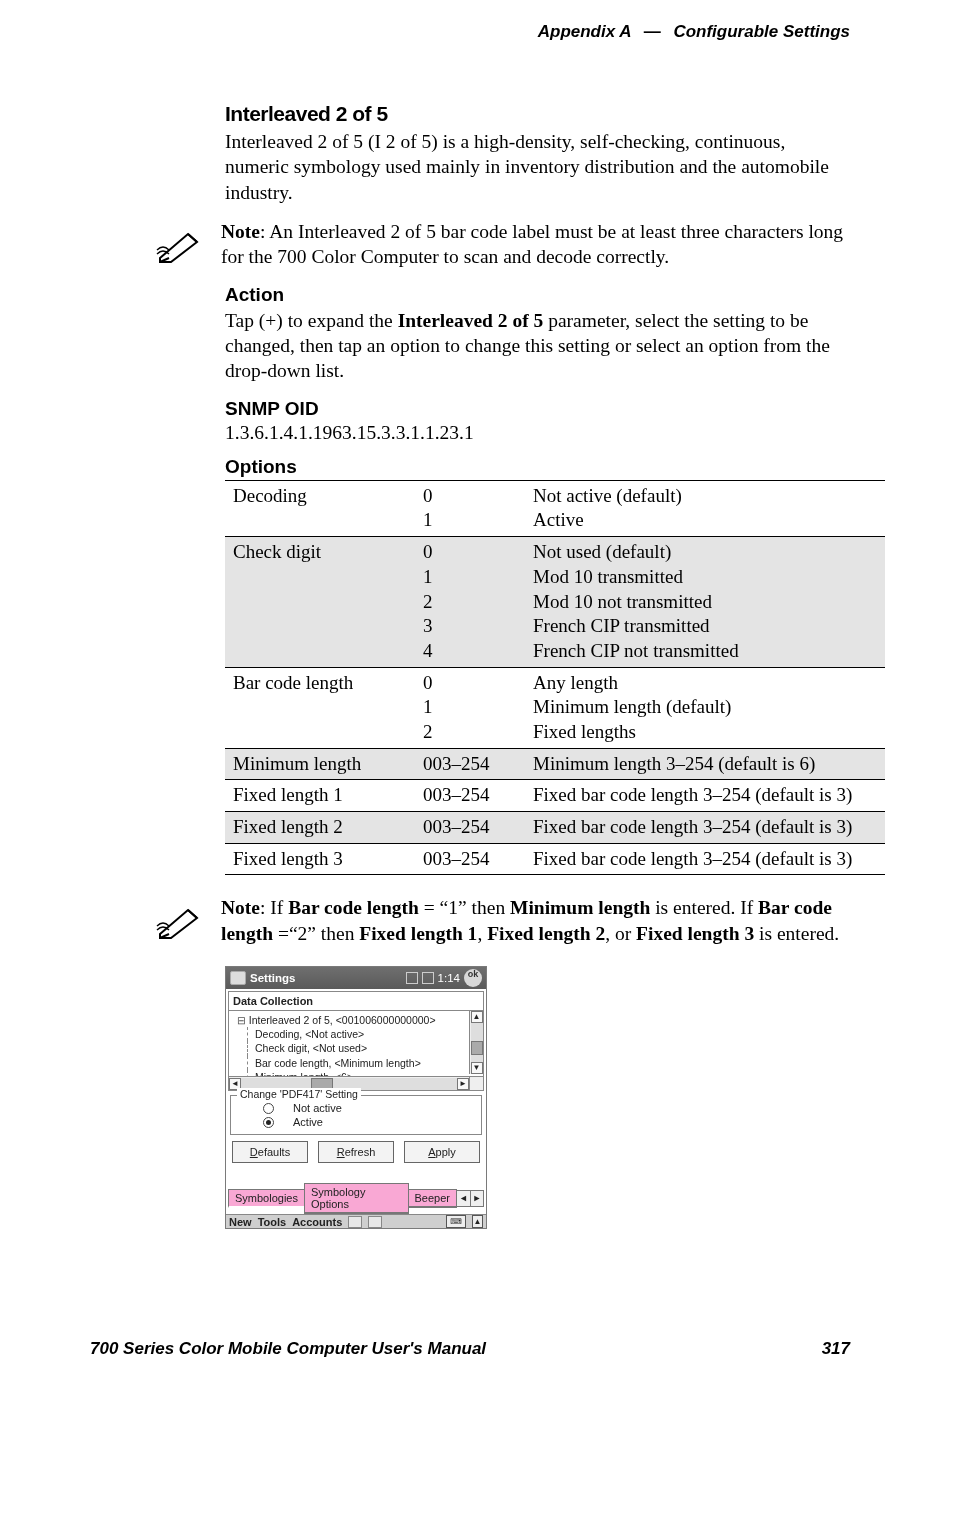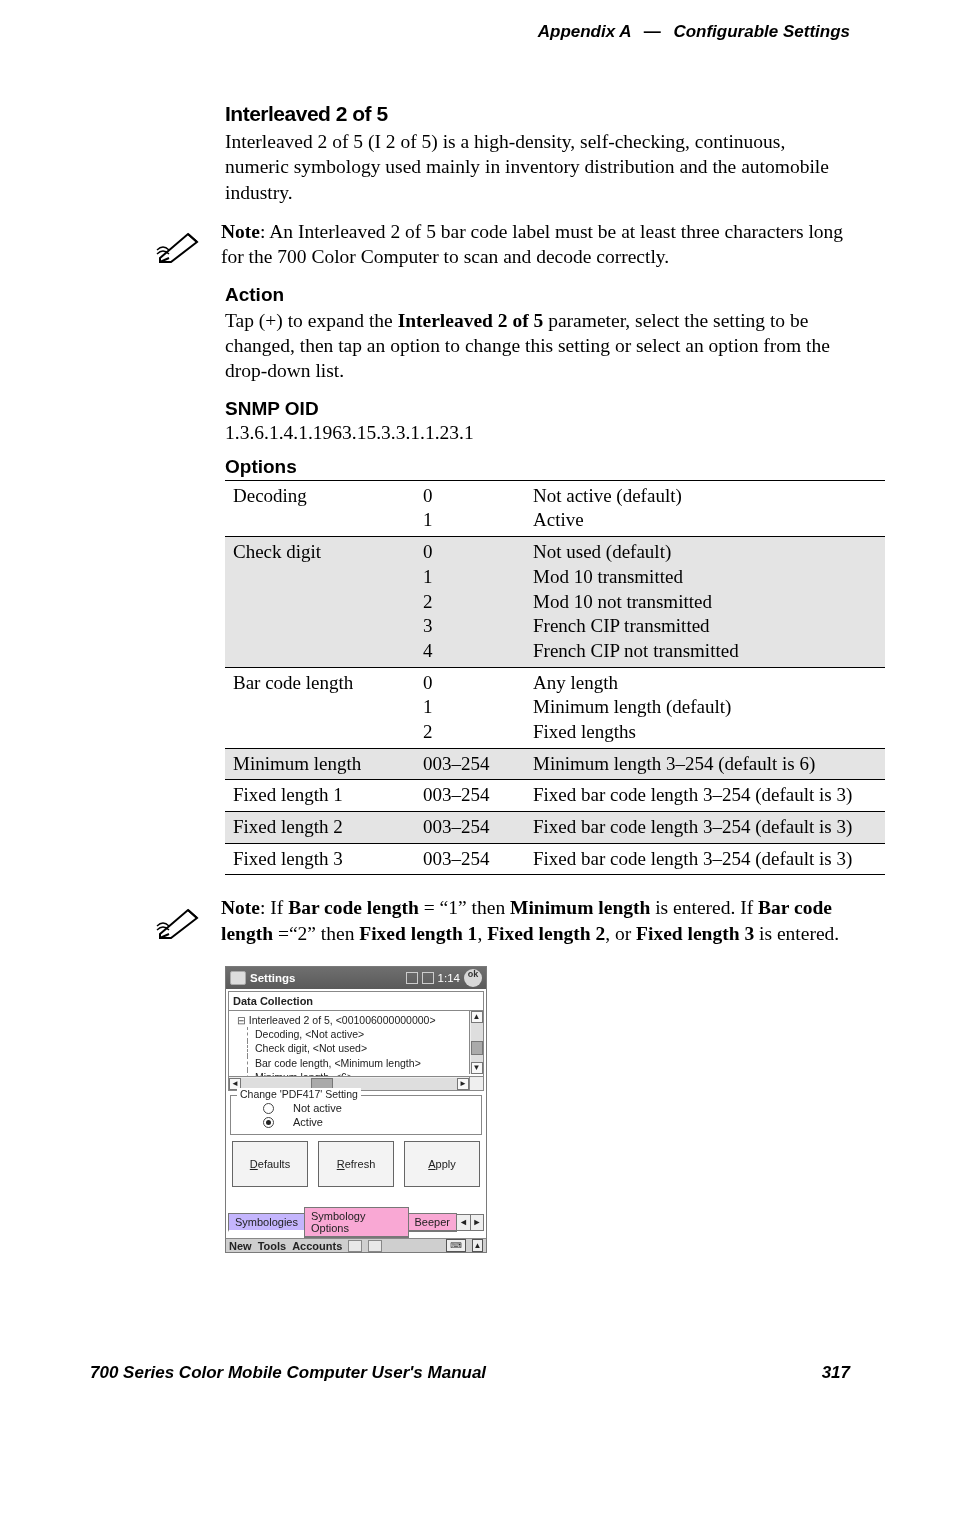--- a/index.html
+++ b/index.html
@@ -153,29 +153,29 @@
   .panel-title {
     position:absolute; top:-8px; left:6px; background:#fff; padding:0 3px; font-size:10.5px;
   }
   .radio-row { display:flex; align-items:center; gap:19px; margin:2px 0 2px 26px; }
   .radio { width:11px; height:11px; border:1px solid #444; border-radius:50%;
     display:flex;align-items:center;justify-content:center;}
   .radio.selected::after{content:"";width:5px;height:5px;background:#222;border-radius:50%;}
   .btnrow { display:flex; gap:10px; padding: 6px 6px; }
   .winbtn {
     flex:1; text-align:center; font-size:11px;
-    border:1px solid #666; background:#f3f3f3; padding:16px 0;
+    border:1px solid #666; background:#f3f3f3; padding:4px 0;
   }
   .winbtn .accel { text-decoration: underline; }
   .tabs { display:flex; margin: 14px 2px 0 2px; align-items:center;}
   .tab {
     font-size:11px; padding:2px 6px; border:1px solid #777; border-bottom:2px solid #777;
     background:#f9a8d4; margin-right:-1px;
   }
-  .tab.active { background:#c4b5fd; border-bottom-color:#fff; font-weight:normal;}
+  .tab.active { background:#f9a8d4; border-bottom-color:#fff; font-weight:normal;}
   .tab-scroll{display:flex;margin-left:auto;border:1px solid #777;}
   .tab-scroll .tbtn{width:13px;height:15px;font-size:9px;text-align:center;line-height:14px;background:#efefef;}
   .tab-scroll .tbtn + .tbtn{border-left:1px solid #777;}
   .dev-bottom {
     display:flex; align-items:center;
     background:#cfcfcf;
     border-top:1px solid #888;
     padding: 0 3px;
     font-size:11px;
     gap:6px;

